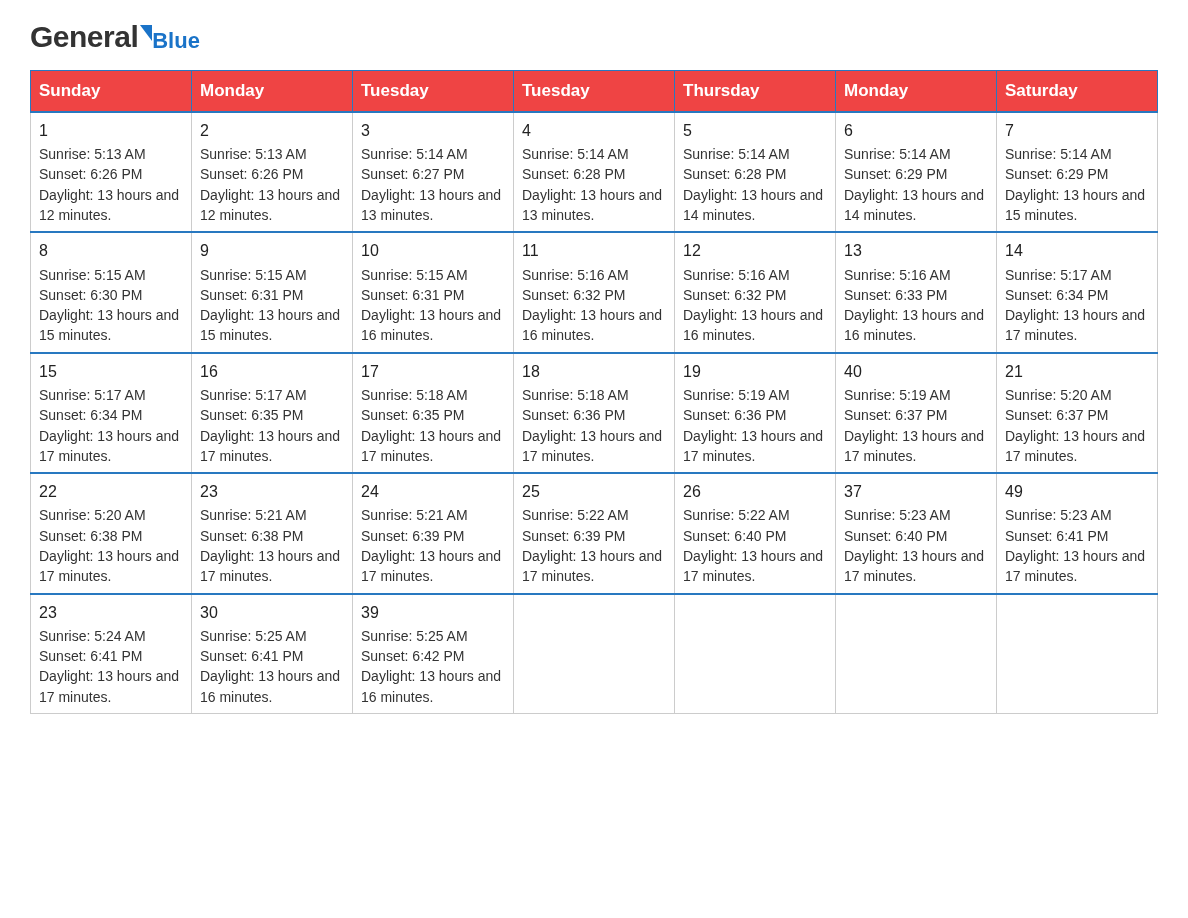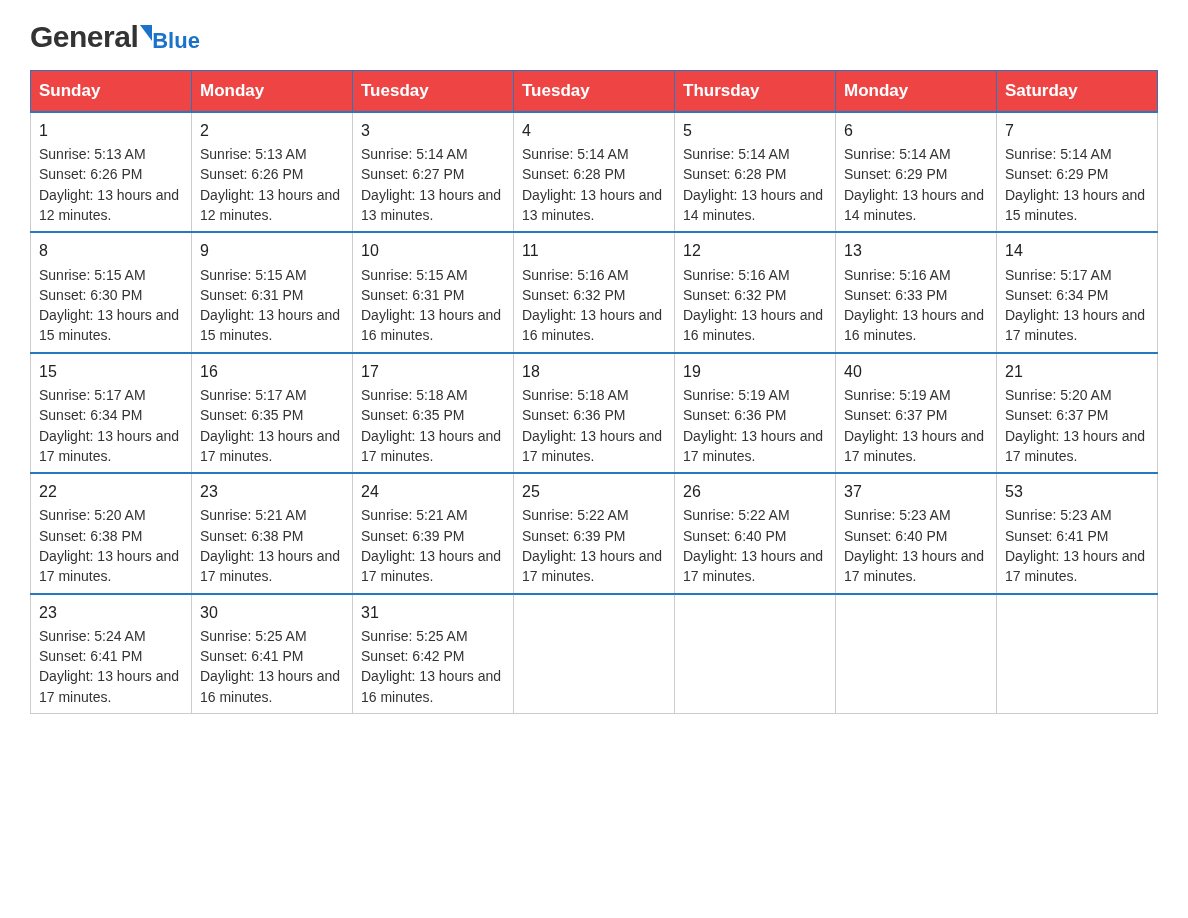--- a/index.html
+++ b/index.html
@@ -159,25 +159,25 @@
         <td><span class="day-number">40</span><span class="day-info">Sunrise: 5:19 AM<br>Sunset: 6:37 PM<br>Daylight: 13 hours and 17 minutes.</span></td>
         <td><span class="day-number">21</span><span class="day-info">Sunrise: 5:20 AM<br>Sunset: 6:37 PM<br>Daylight: 13 hours and 17 minutes.</span></td>
       </tr>
       <tr>
         <td><span class="day-number">22</span><span class="day-info">Sunrise: 5:20 AM<br>Sunset: 6:38 PM<br>Daylight: 13 hours and 17 minutes.</span></td>
         <td><span class="day-number">23</span><span class="day-info">Sunrise: 5:21 AM<br>Sunset: 6:38 PM<br>Daylight: 13 hours and 17 minutes.</span></td>
         <td><span class="day-number">24</span><span class="day-info">Sunrise: 5:21 AM<br>Sunset: 6:39 PM<br>Daylight: 13 hours and 17 minutes.</span></td>
         <td><span class="day-number">25</span><span class="day-info">Sunrise: 5:22 AM<br>Sunset: 6:39 PM<br>Daylight: 13 hours and 17 minutes.</span></td>
         <td><span class="day-number">26</span><span class="day-info">Sunrise: 5:22 AM<br>Sunset: 6:40 PM<br>Daylight: 13 hours and 17 minutes.</span></td>
         <td><span class="day-number">37</span><span class="day-info">Sunrise: 5:23 AM<br>Sunset: 6:40 PM<br>Daylight: 13 hours and 17 minutes.</span></td>
-        <td><span class="day-number">53</span><span class="day-info">Sunrise: 5:23 AM<br>Sunset: 6:41 PM<br>Daylight: 13 hours and 17 minutes.</span></td>
+        <td><span class="day-number">49</span><span class="day-info">Sunrise: 5:23 AM<br>Sunset: 6:41 PM<br>Daylight: 13 hours and 17 minutes.</span></td>
       </tr>
       <tr>
         <td><span class="day-number">23</span><span class="day-info">Sunrise: 5:24 AM<br>Sunset: 6:41 PM<br>Daylight: 13 hours and 17 minutes.</span></td>
         <td><span class="day-number">30</span><span class="day-info">Sunrise: 5:25 AM<br>Sunset: 6:41 PM<br>Daylight: 13 hours and 16 minutes.</span></td>
-        <td><span class="day-number">31</span><span class="day-info">Sunrise: 5:25 AM<br>Sunset: 6:42 PM<br>Daylight: 13 hours and 16 minutes.</span></td>
+        <td><span class="day-number">39</span><span class="day-info">Sunrise: 5:25 AM<br>Sunset: 6:42 PM<br>Daylight: 13 hours and 16 minutes.</span></td>
         <td class="empty"></td>
         <td class="empty"></td>
         <td class="empty"></td>
         <td class="empty"></td>
       </tr>
     </tbody>
 </table>
 
 </body></html>

